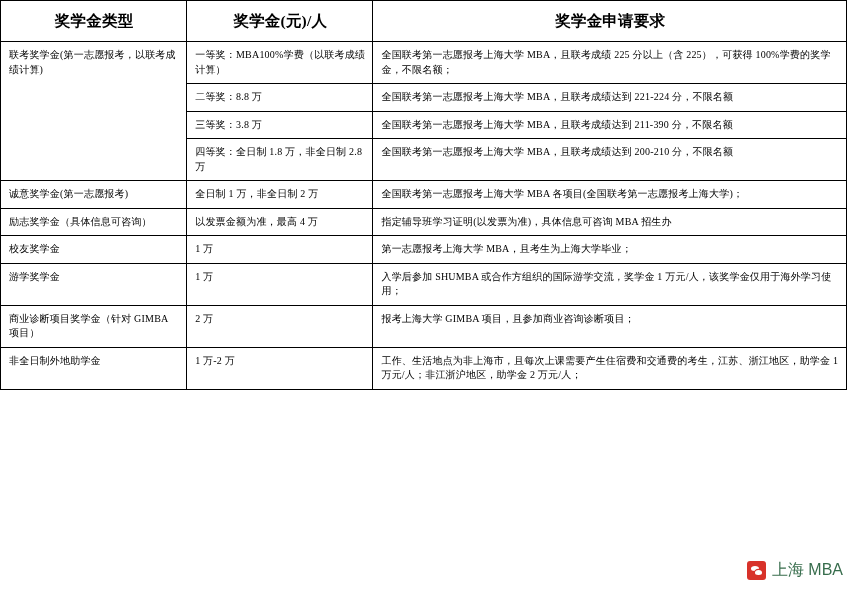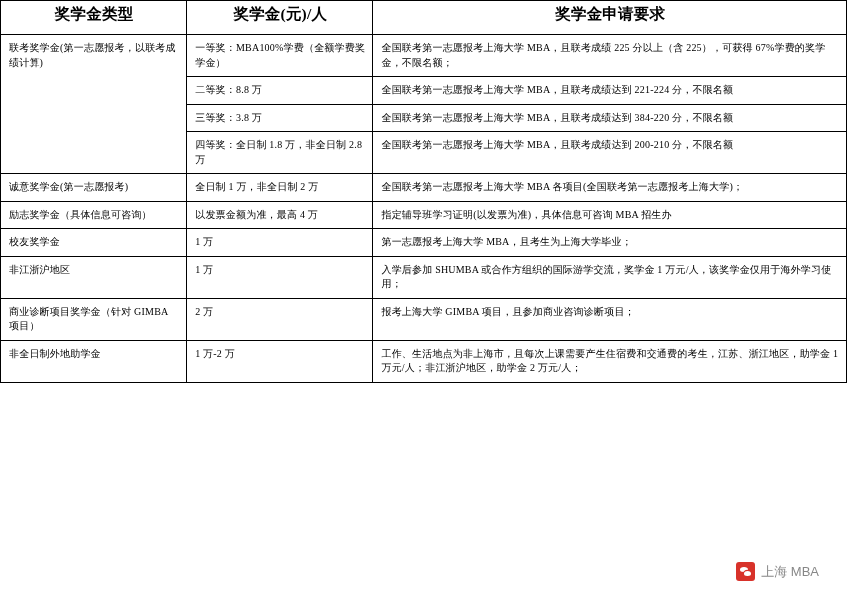--- a/index.html
+++ b/index.html
@@ -26,21 +26,21 @@
     vertical-align: top;
     padding: 6px 7px 6px 8px;
     font-size: 10px;
     line-height: 1.45;
     letter-spacing: 0.2px;
   }
   table.scholarship th {
     text-align: center;
     font-weight: bold;
     font-size: 15.5px;
-    padding-top: 2px;
+    padding-top: 9px;
     padding-bottom: 9px;
     vertical-align: middle;
   }
   .col-type { width: 186px; }
   .col-amount { width: 186px; }
   .col-req { width: 473px; }
 
   td.type-cell {
     vertical-align: middle;
   }
@@ -49,27 +49,27 @@
   }
   td.req-cell {
     vertical-align: top;
   }
   .cell-mid {
     vertical-align: middle;
     font-family: Liberation Serif, serif;
   }
   .wm {
     position: absolute;
-    right: 24px;
+    right: 0;
     bottom: 6px;
     display: flex;
     align-items: center;
     gap: 6px;
-    font-size: 13px;
-    color: #737373;
+    font-size: 16px;
+    color: #14532d;
     font-family: "Liberation Sans", sans-serif;
     background: rgba(255,255,255,0.55);
     padding: 2px 4px;
     border-radius: 2px;
   }
   .wm-logo {
     width: 19px;
     height: 19px;
     border-radius: 3px;
     background: #d8322a;
@@ -115,30 +115,30 @@
     <tr>
       <th>奖学金类型</th>
       <th>奖学金(元)/人</th>
       <th>奖学金申请要求</th>
     </tr>
   </thead>
   <tbody>
 
     <tr>
       <td class="type-cell" rowspan="4">联考奖学金(第一志愿报考，以联考成绩计算)</td>
-      <td class="amount-cell">一等奖：MBA100%学费（全额学费奖学金）</td>
-      <td class="req-cell">全国联考第一志愿报考上海大学 MBA，且联考成绩 225 分以上（含 225），可获得 67%学费的奖学金，不限名额；</td>
+      <td class="amount-cell">一等奖：MBA100%学费（以联考成绩计算）</td>
+      <td class="req-cell">全国联考第一志愿报考上海大学 MBA，且联考成绩 225 分以上（含 225），可获得 100%学费的奖学金，不限名额；</td>
     </tr>
     <tr>
       <td class="amount-cell">二等奖：8.8 万</td>
       <td class="req-cell">全国联考第一志愿报考上海大学 MBA，且联考成绩达到 221-224 分，不限名额</td>
     </tr>
     <tr>
       <td class="amount-cell">三等奖：3.8 万</td>
-      <td class="req-cell">全国联考第一志愿报考上海大学 MBA，且联考成绩达到 384-220 分，不限名额</td>
+      <td class="req-cell">全国联考第一志愿报考上海大学 MBA，且联考成绩达到 211-390 分，不限名额</td>
     </tr>
     <tr>
       <td class="amount-cell">四等奖：全日制 1.8 万，非全日制 2.8 万</td>
       <td class="req-cell">全国联考第一志愿报考上海大学 MBA，且联考成绩达到 200-210 分，不限名额</td>
     </tr>
 
     <tr>
       <td class="type-cell">诚意奖学金(第一志愿报考)</td>
       <td class="amount-cell">全日制 1 万，非全日制 2 万</td>
       <td class="req-cell">全国联考第一志愿报考上海大学 MBA 各项目(全国联考第一志愿报考上海大学)；</td>
@@ -150,21 +150,21 @@
       <td class="req-cell">指定辅导班学习证明(以发票为准)，具体信息可咨询 MBA 招生办</td>
     </tr>
 
     <tr>
       <td class="type-cell cell-mid">校友奖学金</td>
       <td class="amount-cell cell-mid">1 万</td>
       <td class="req-cell cell-mid">第一志愿报考上海大学 MBA，且考生为上海大学毕业；</td>
     </tr>
 
     <tr>
-      <td class="type-cell">非江浙沪地区</td>
+      <td class="type-cell">游学奖学金</td>
       <td class="amount-cell">1 万</td>
       <td class="req-cell">入学后参加 SHUMBA 或合作方组织的国际游学交流，奖学金 1 万元/人，该奖学金仅用于海外学习使用；</td>
     </tr>
 
     <tr>
       <td class="type-cell">商业诊断项目奖学金（针对 GIMBA 项目）</td>
       <td class="amount-cell">2 万</td>
       <td class="req-cell">报考上海大学 GIMBA 项目，且参加商业咨询诊断项目；</td>
     </tr>
 

